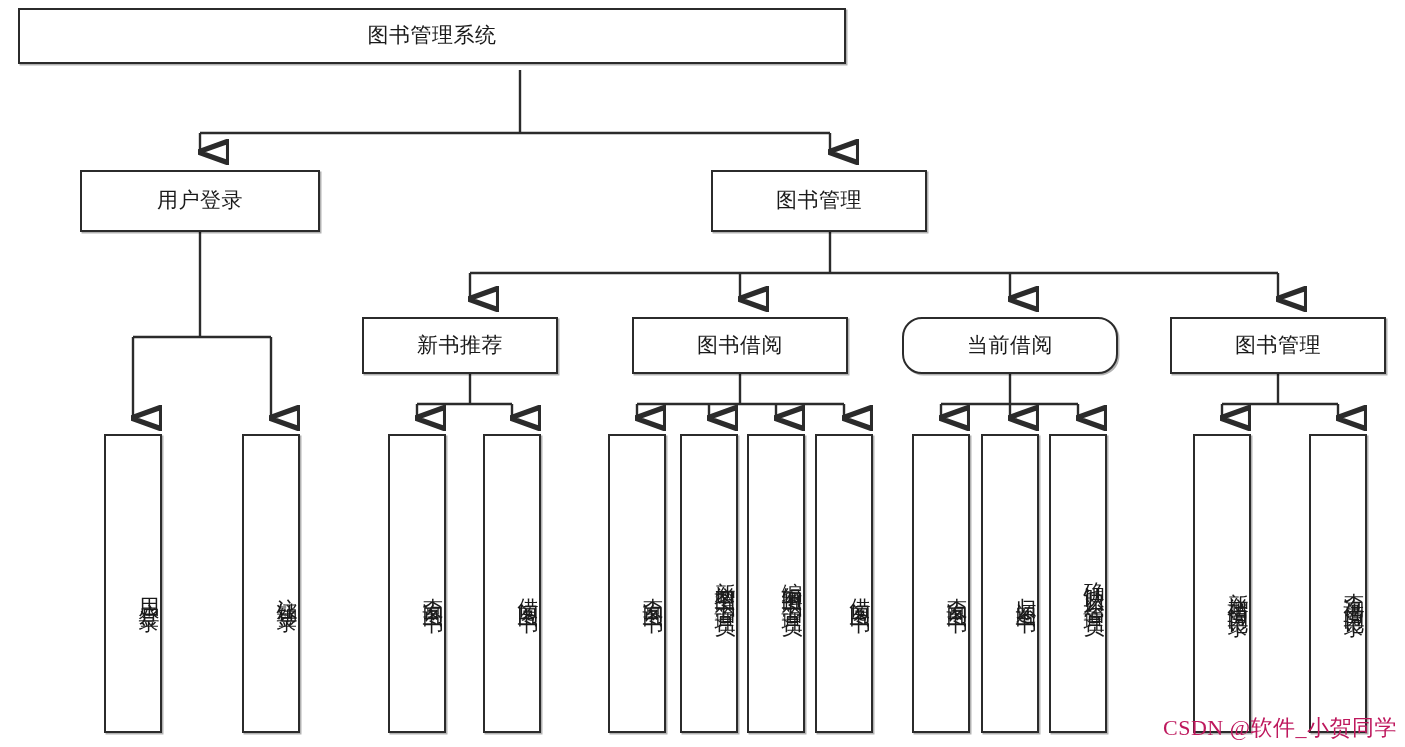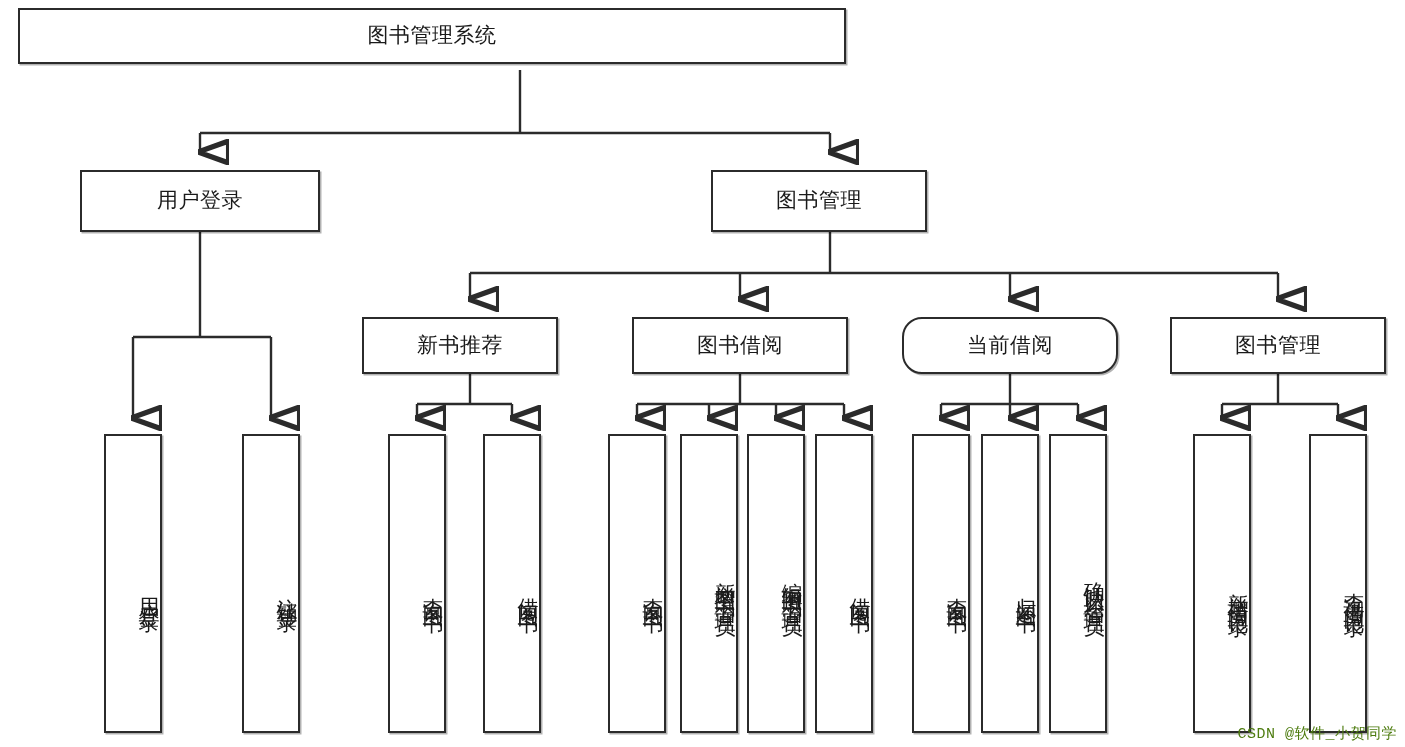--- a/index.html
+++ b/index.html
@@ -61,25 +61,25 @@
   }
   svg#edges line, svg#edges path {
     stroke: #2b2b2b;
     stroke-width: 2.4;
     fill: none;
   }
   .watermark {
     position: absolute;
     right: 8px;
     bottom: 4px;
-    font-size: 15px;
-    color: #4d7c0f;
+    font-size: 22px;
+    color: #be185d;
     letter-spacing: 0.5px;
     white-space: nowrap;
-    font-family: Liberation Mono, monospace;
+    font-family: Liberation Serif, serif;
   }
 </style>
 </head>
 <body>
 
 <div id="canvas">
 
   <svg id="edges" viewBox="0 0 1405 747">
     <defs>
       <marker id="arrow" viewBox="0 0 12 14" refX="6" refY="13" markerWidth="11" markerHeight="13" orient="auto-start-reverse">

